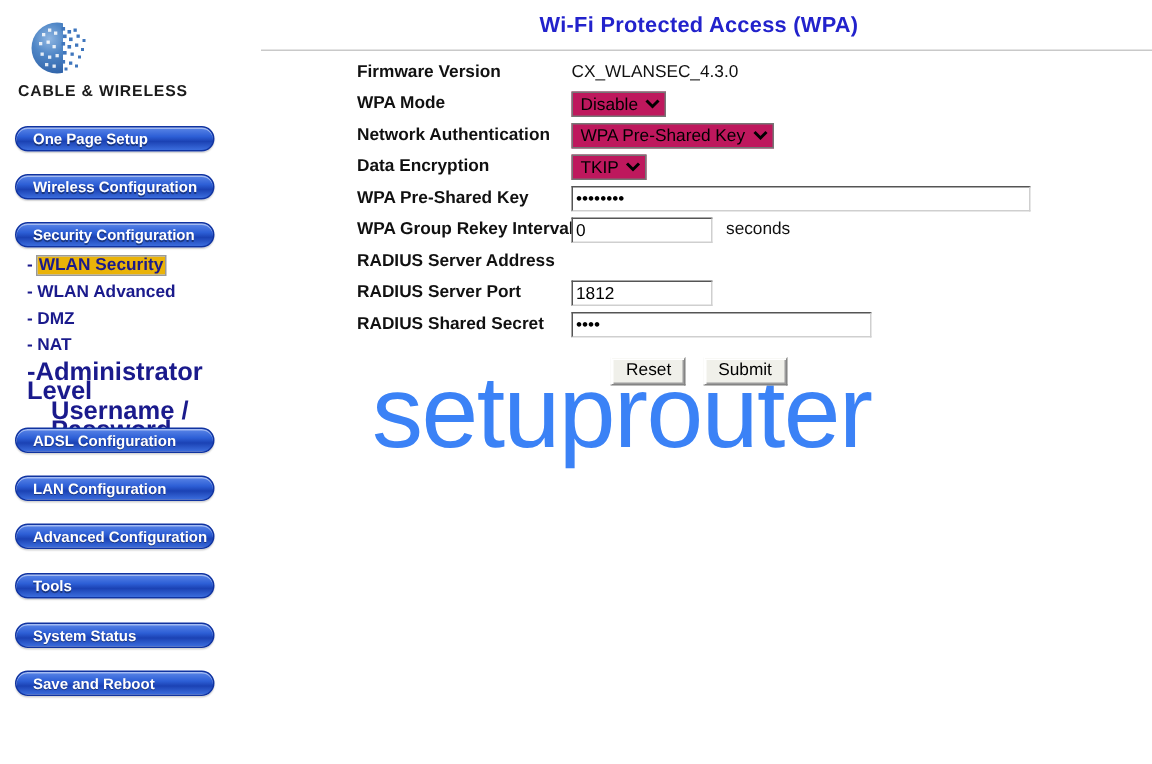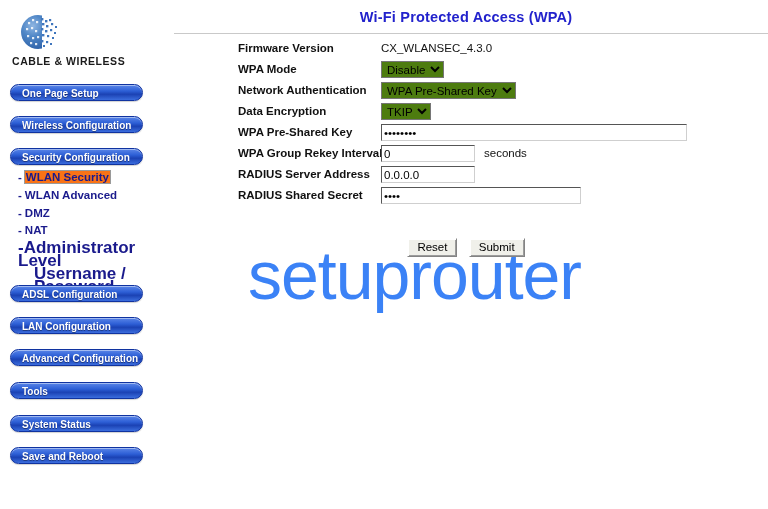--- a/index.html
+++ b/index.html
@@ -85,21 +85,21 @@
     left: 18px;
     font-size: 11.5px;
     font-weight: bold;
     color: #1a1a8c;
     white-space: nowrap;
     cursor: pointer;
   }
   .nav-sub .dash { color: #1a1a8c; margin-right: 3px; }
   .nav-sub .lbl { text-decoration: none; }
   .nav-sub.selected .lbl {
-    background: #f97316;
+    background: #eab308;
     outline: 1px solid #9a9a9a;
     padding: 0 1px;
   }
   .nav-sub-2line {
     position: absolute;
     left: 18px;
     font-size: 17px;
     font-weight: bold;
     color: #1a1a8c;
     line-height: 13px;
@@ -180,21 +180,21 @@
     white-space: nowrap;
   }
 
   select.sel {
     font-family: "Liberation Sans", sans-serif;
     font-size: 11.5px;
     height: 17px;
     line-height: 15px;
     padding: 0 1px;
     border: 1px solid #767676;
-    background: #4d7c0f;
+    background: #be185d;
     color: #000;
     box-sizing: border-box;
     -webkit-appearance: menulist;
     appearance: menulist;
     cursor: pointer;
   }
 
   input.txt {
     font-family: "Liberation Sans", sans-serif;
     font-size: 11.5px;
@@ -381,25 +381,28 @@
       <div class="row">
         <div class="label">WPA Group Rekey Interval</div>
         <div class="field">
           <input class="txt w-small" type="text" value="0" style="">
         </div>
         <div class="suffix">seconds</div>
       </div>
 
       <div class="row">
         <div class="label">RADIUS Server Address</div>
-        <div class="field">
-          <input class="txt w-small" type="text" value="0.0.0.0" style="">
-        </div>
-      </div>
-
+      </div>
+
+      <div class="row">
+        <div class="label">RADIUS Server Port</div>
+        <div class="field">
+          <input class="txt w-small" type="text" value="1812" style="">
+        </div>
+      </div>
 
       <div class="row">
         <div class="label">RADIUS Shared Secret</div>
         <div class="field">
           <input class="txt w-mid" type="password" value="1234" style="">
         </div>
       </div>
 
     </div>
 

